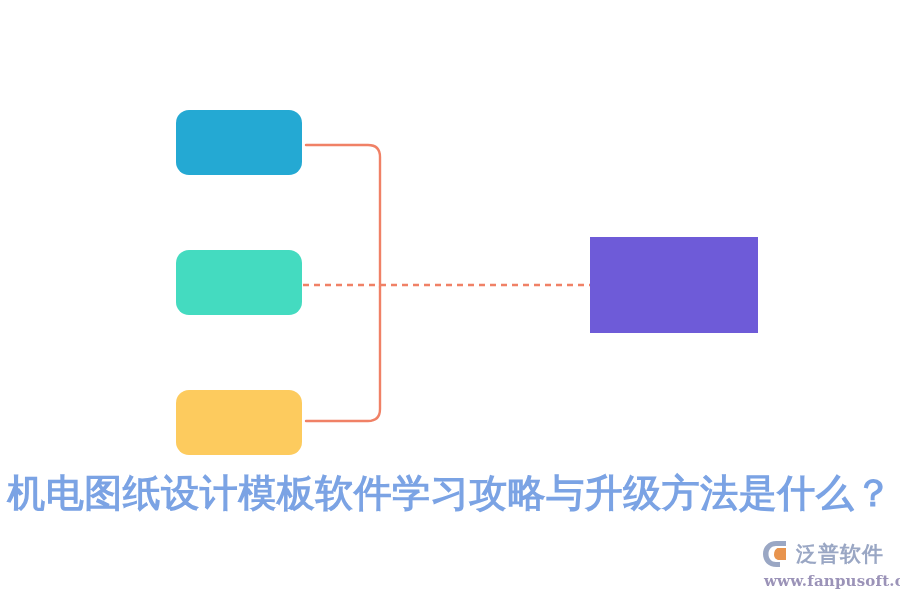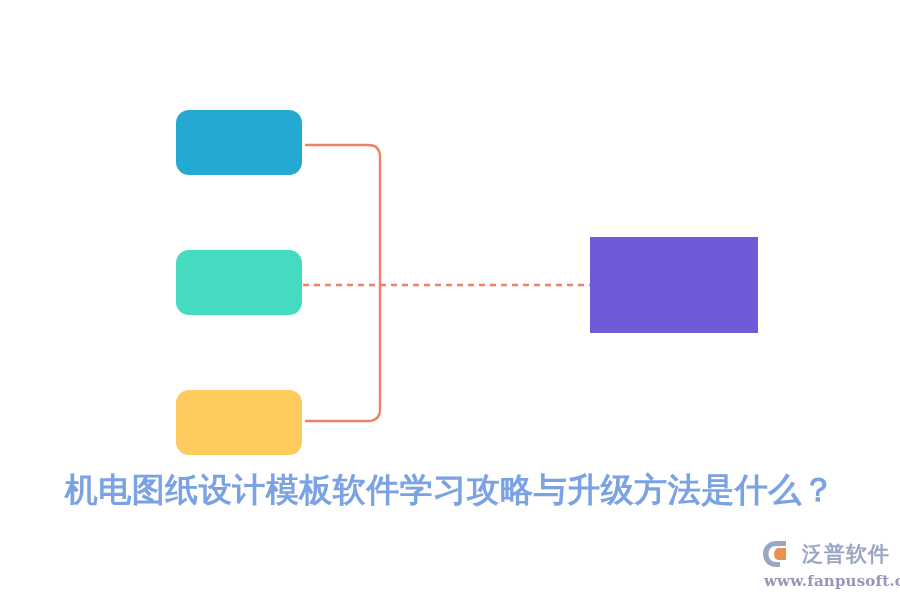--- a/index.html
+++ b/index.html
@@ -36,37 +36,37 @@
     height: 600px;
     pointer-events: none;
   }
   #title {
     position: absolute;
     left: 0;
     top: 468px;
     width: 900px;
     text-align: center;
     font-family: "DejaVu Serif", "Liberation Serif", serif;
-    font-size: 33px;
+    font-size: 38px;
     font-weight: 600;
     letter-spacing: 0.5px;
     color: #7ba3e4;
     white-space: nowrap;
   }
   #watermark {
     position: absolute;
     left: 762px;
     top: 537px;
     width: 134px;
     height: 56px;
   }
   #wm-row {
     display: flex;
     align-items: center;
-    gap: 8px;
+    gap: 2px;
     height: 34px;
   }
   #wm-mark {
     width: 32px;
     height: 30px;
     flex: 0 0 auto;
   }
   #wm-name {
     font-family: "DejaVu Sans", "Liberation Sans", sans-serif;
     font-size: 21px;

